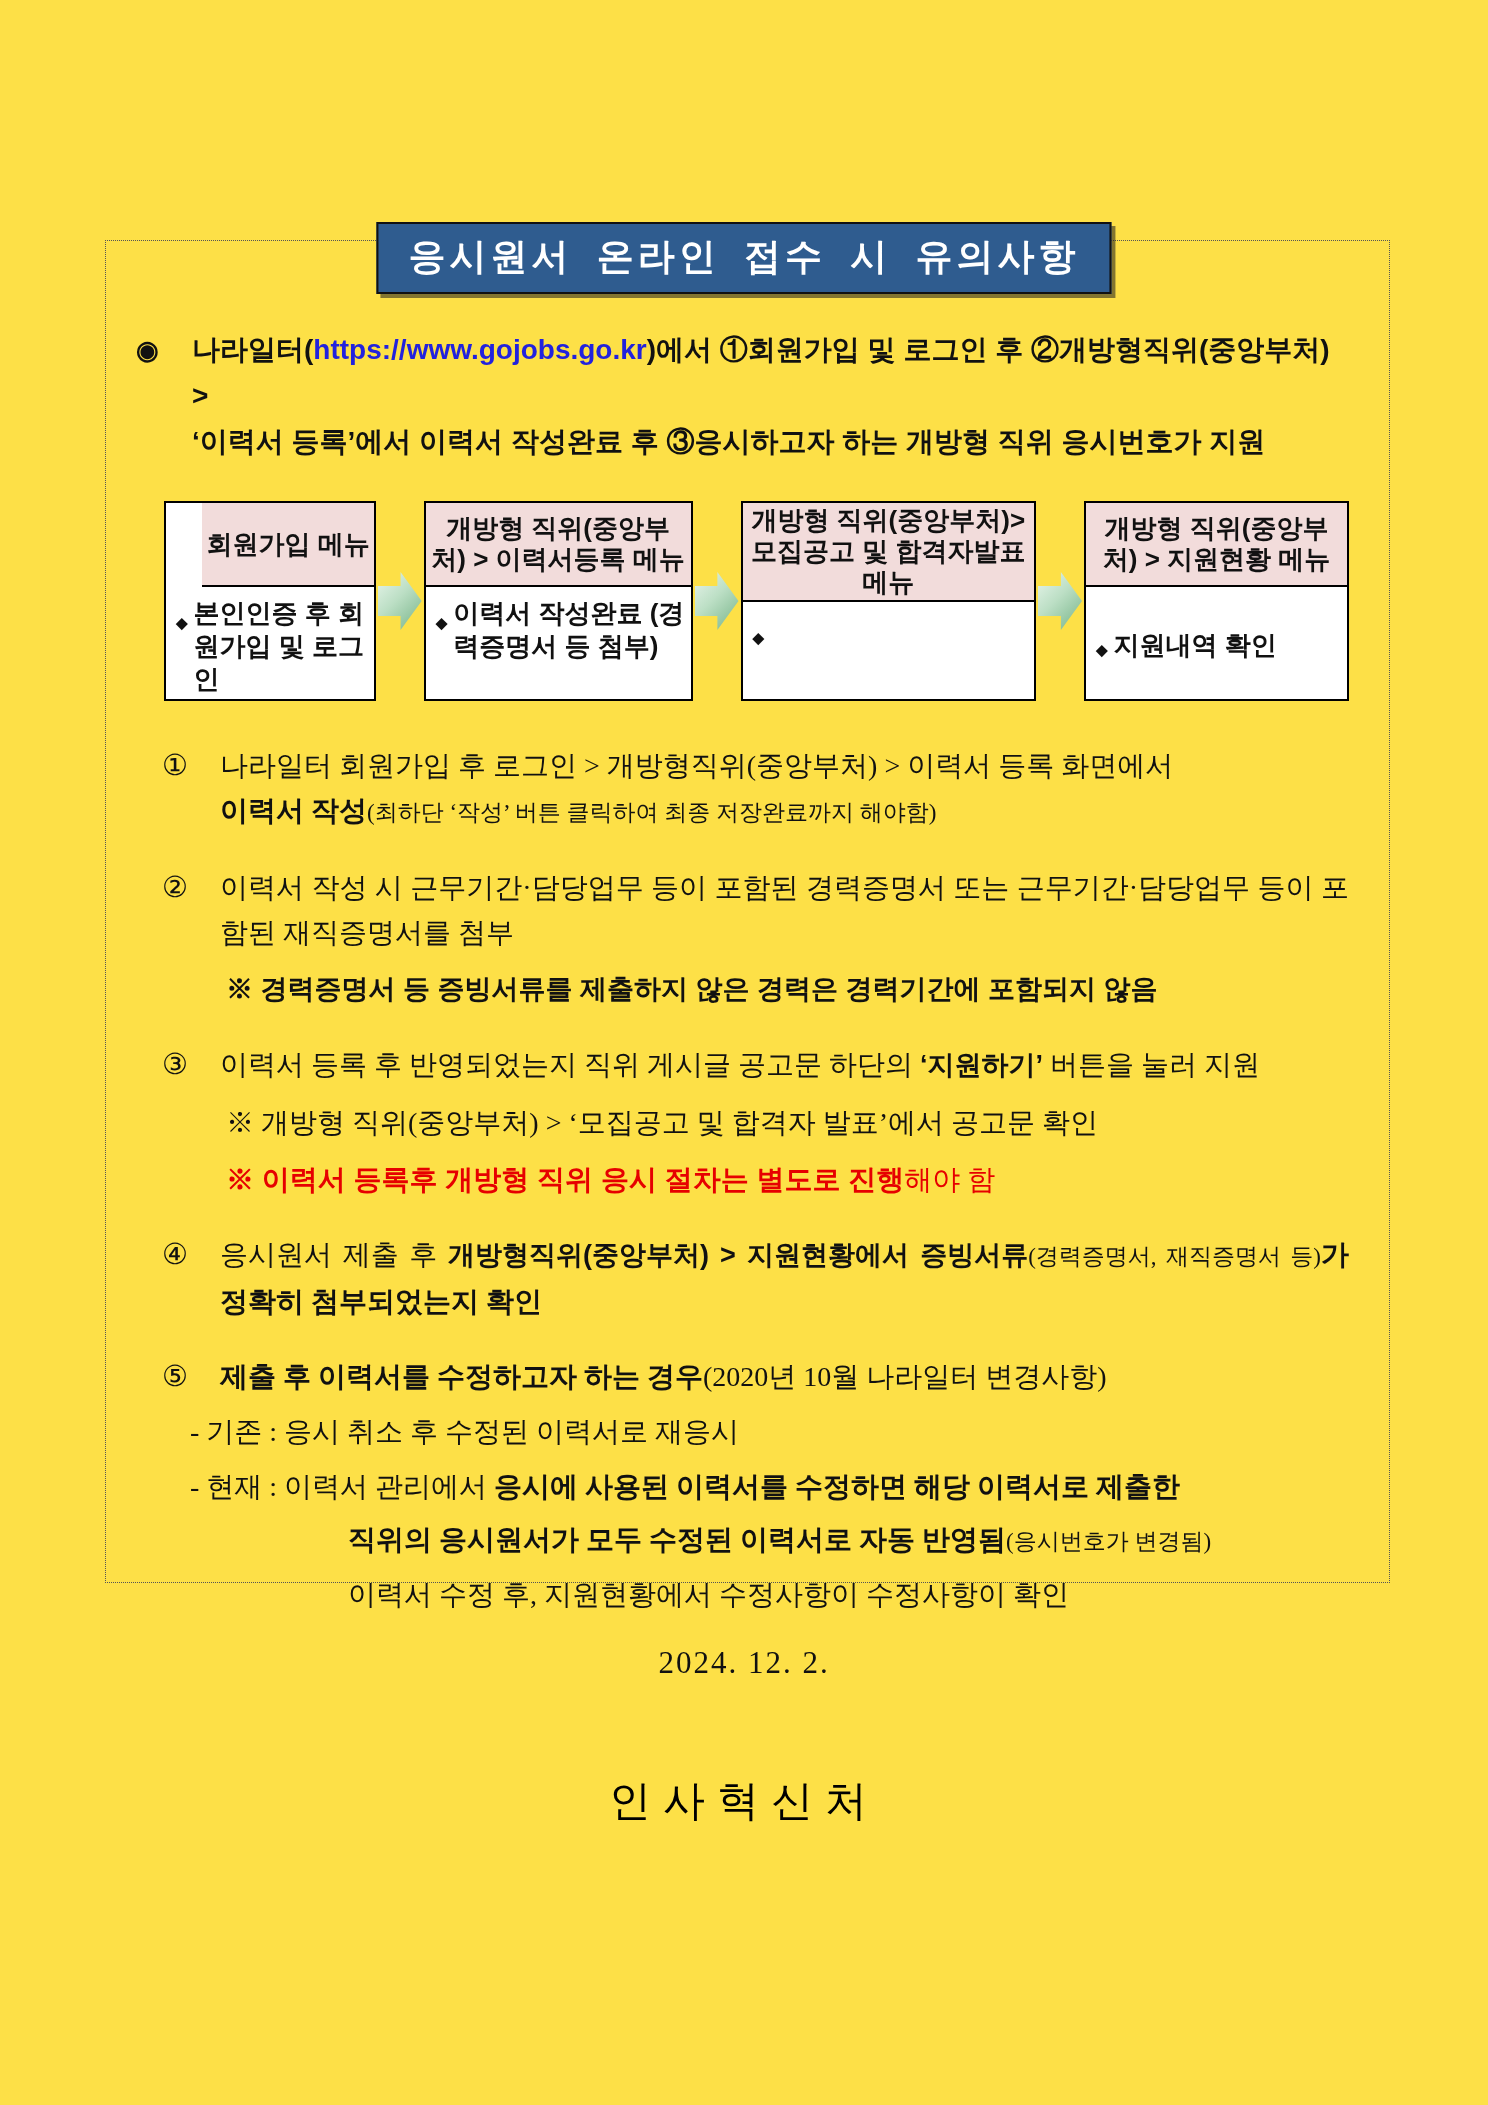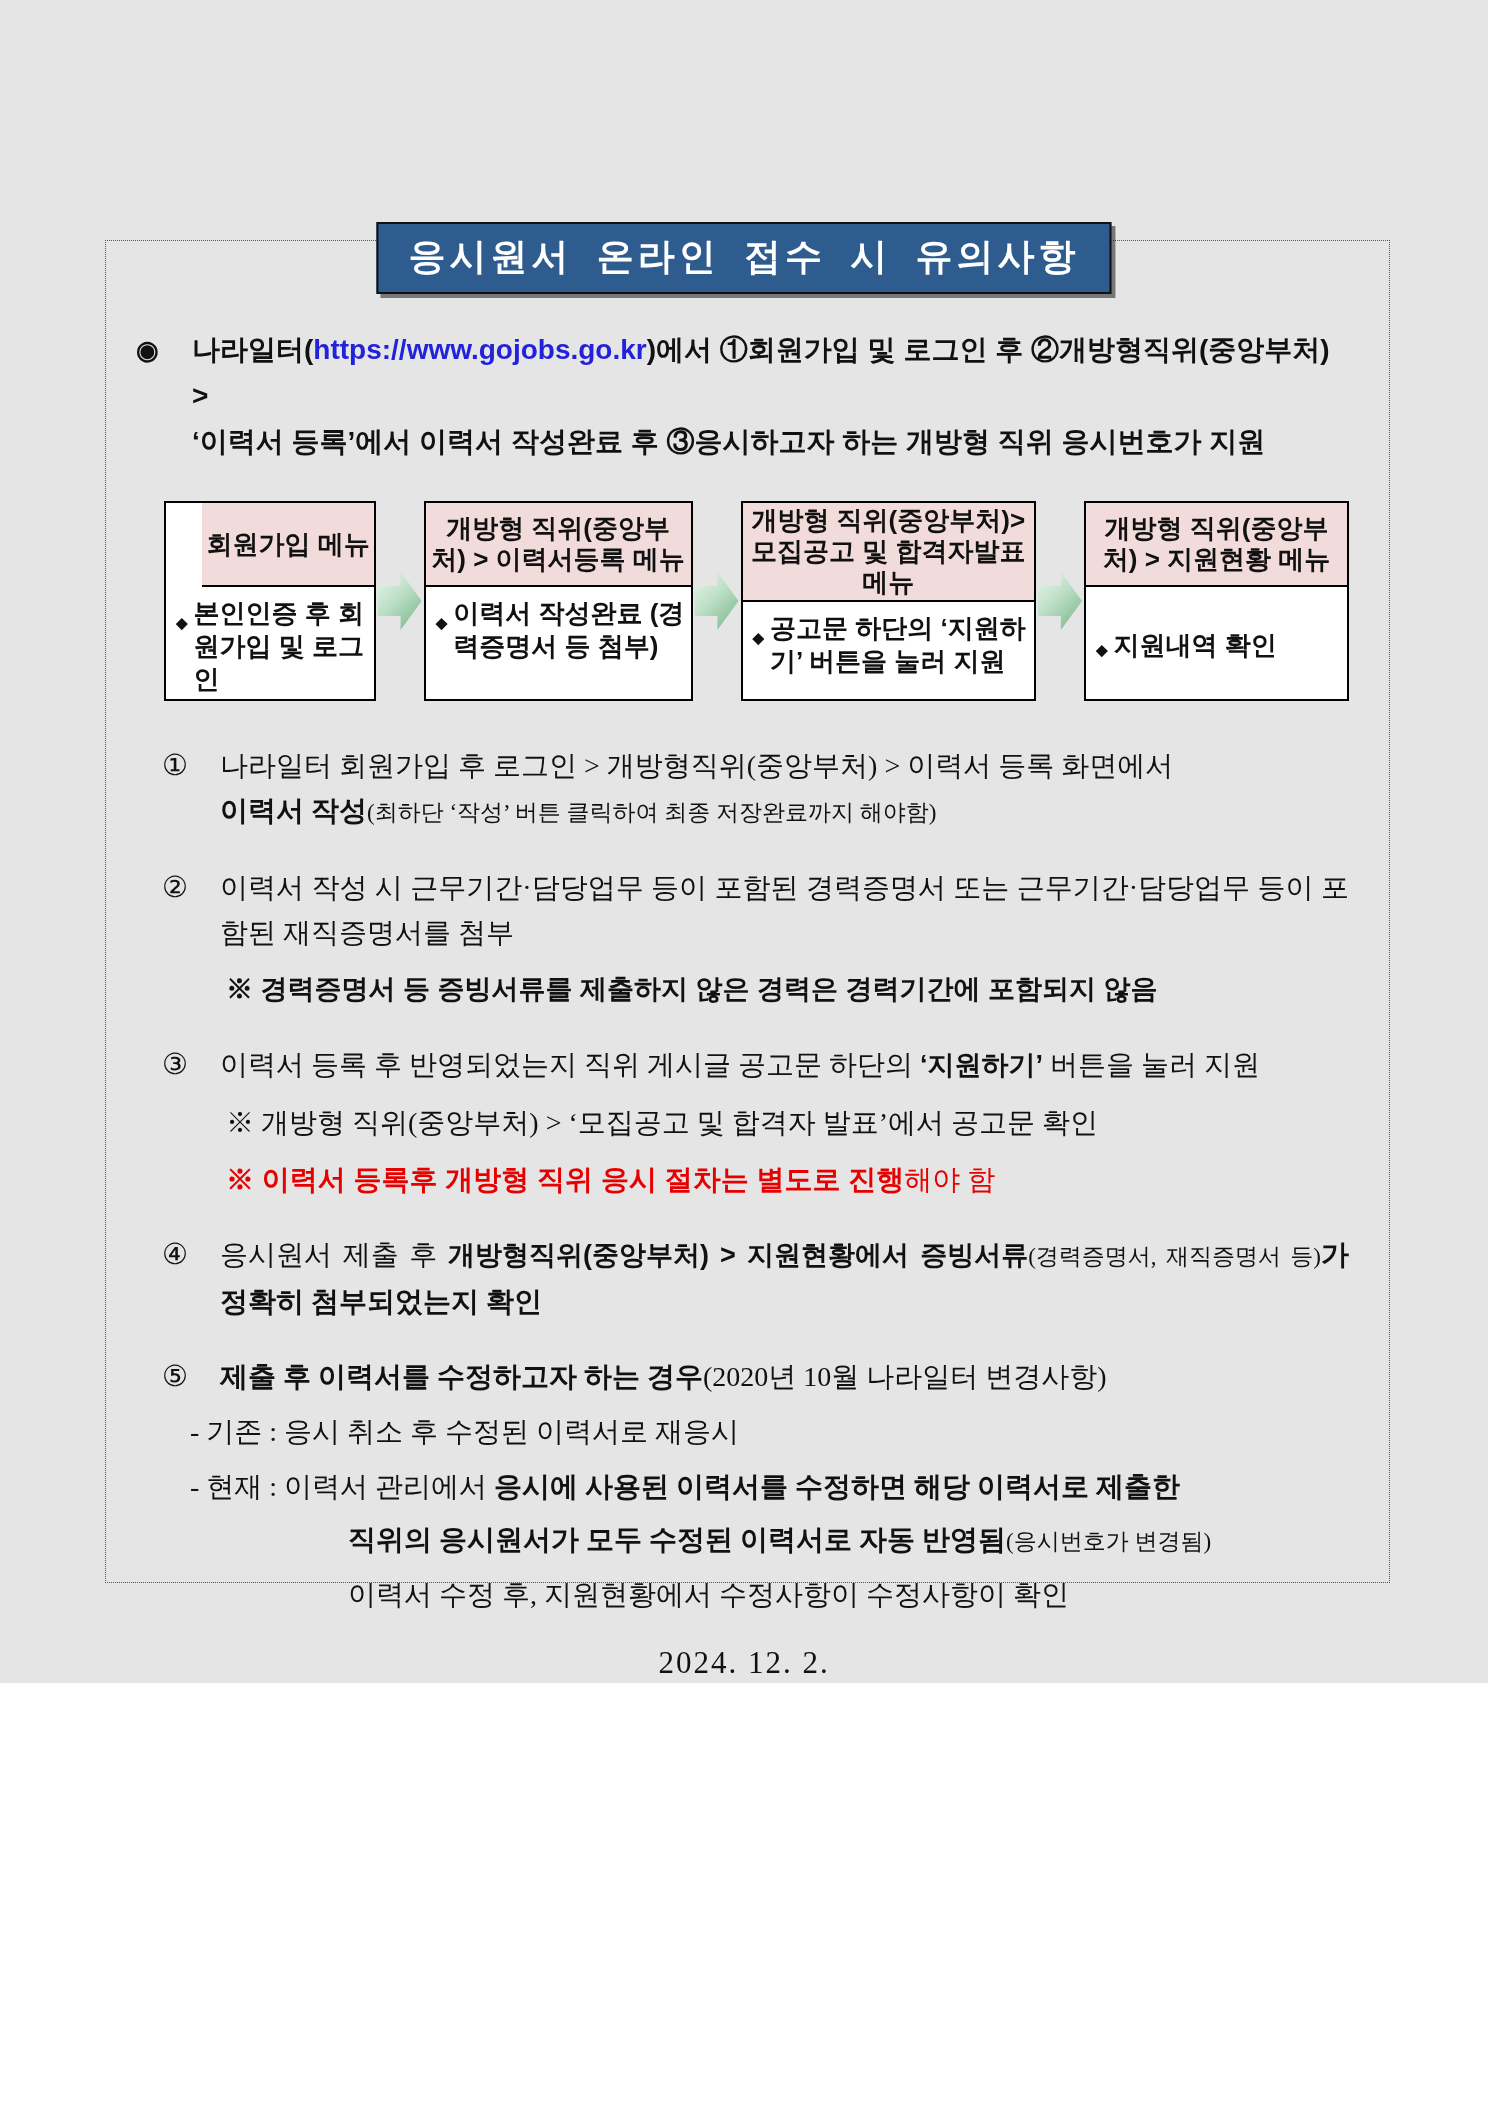--- a/index.html
+++ b/index.html
@@ -8,22 +8,22 @@
     --box-header-bg:#F2DCDB;
     --box-border:#000000;
     --arrow-green:#74B286;
     --link-blue:#2222DD;
     --alert-red:#E60000;
   }
   *{margin:0;padding:0;box-sizing:border-box;}
   html,body{background:#ffffff;}
   .page{
     position:relative;
-    width:1488px;height:1683px;
-    background:#e5e5e5;
+    width:1488px;height:2105px;
+    background:#fde047;
     font-family:"Liberation Serif", serif;
     color:#111;
     overflow:hidden;
   }
   
   .content-box{
     position:absolute;left:105px;top:240px;
     width:1285px;height:1343px;
     border:1px dotted #555;
     padding:86px 36px 0 30px;
@@ -140,21 +140,20 @@
         <div class="fbody">
           <span class="fbullet">◆</span>
           <span>이력서 작성완료 (경력증명서 등 첨부)</span>
         </div>
       </div>
       <div class="arrow"></div>
       <div class="fbox b3">
         <div class="fhead">개방형 직위(중앙부처)&gt; 모집공고 및 합격자발표 메뉴</div>
         <div class="fbody">
           <span class="fbullet">◆</span>
-          <span>공고문 하단의 ‘지원하기’ 버튼을 눌러 지원</span>
         </div>
       </div>
       <div class="arrow"></div>
       <div class="fbox b4">
         <div class="fhead">개방형 직위(중앙부처) &gt; 지원현황 메뉴</div>
         <div class="fbody">
           <span class="fbullet">◆</span>
           <span>지원내역 확인</span>
         </div>
       </div>

